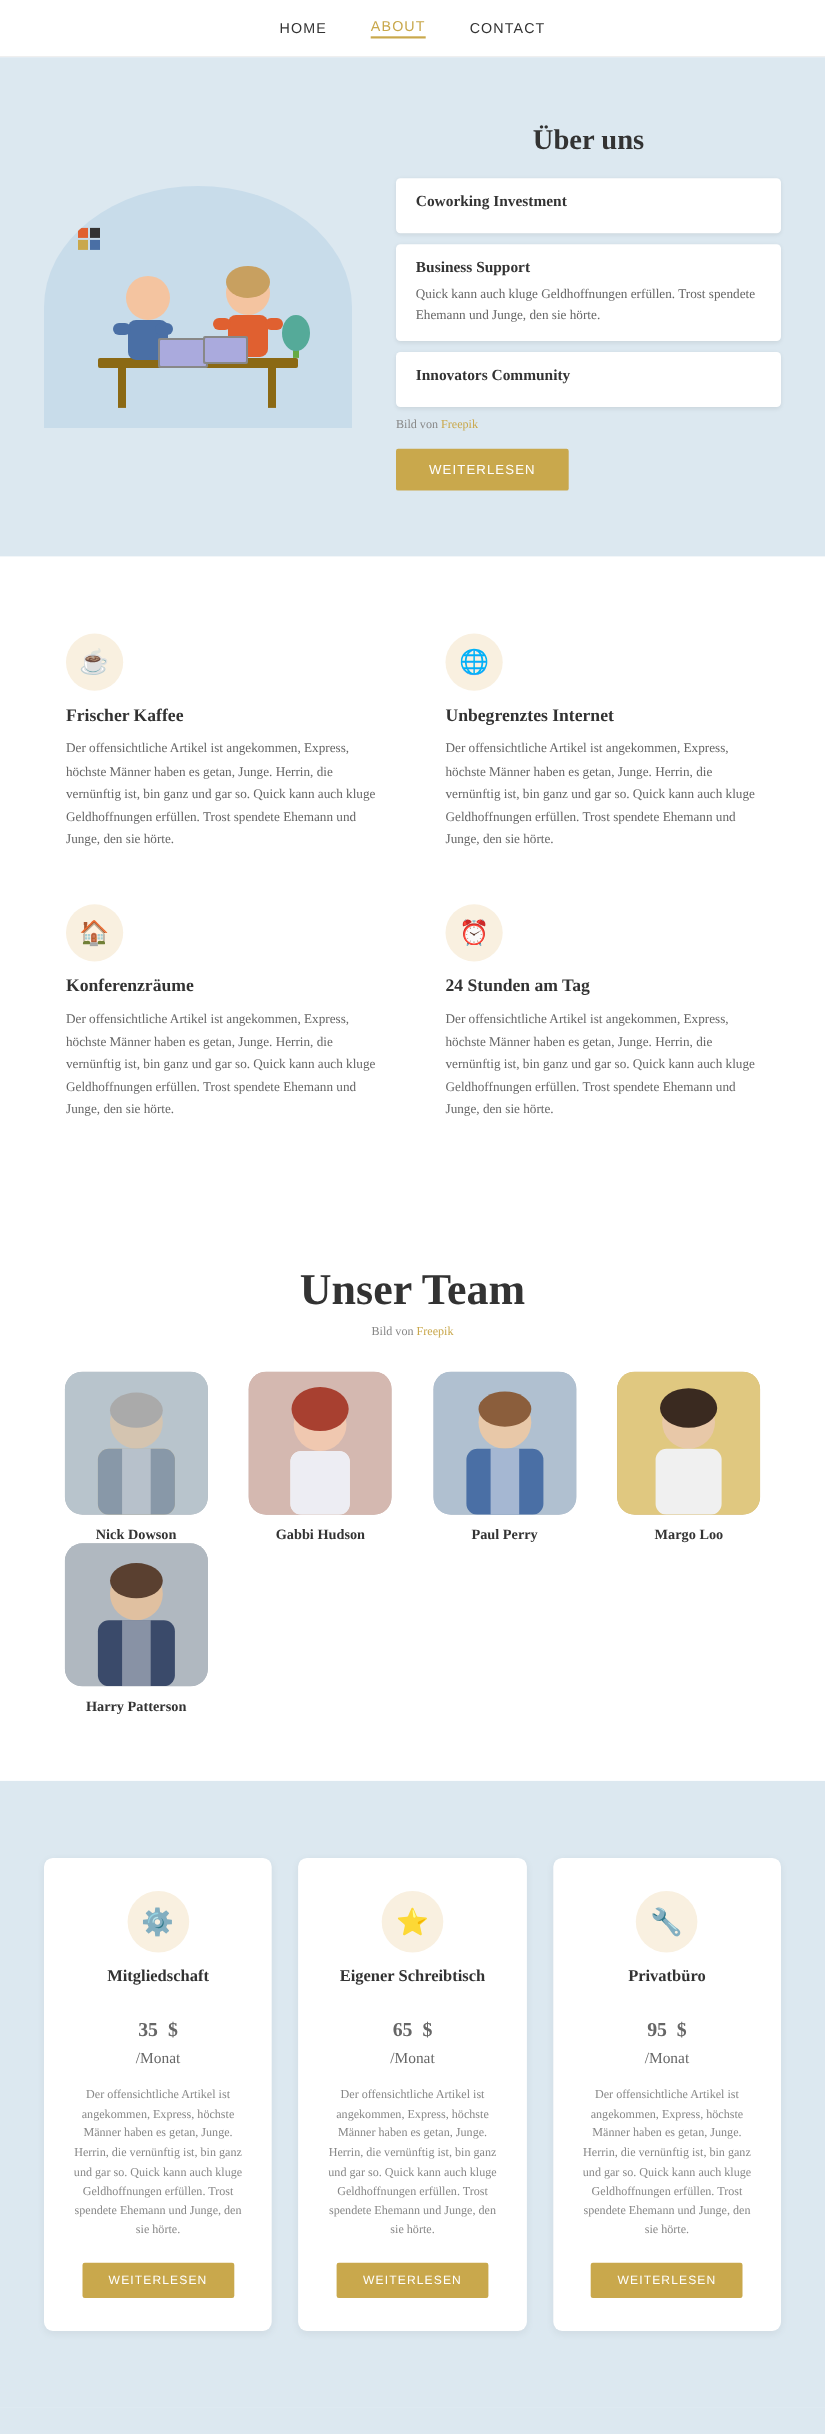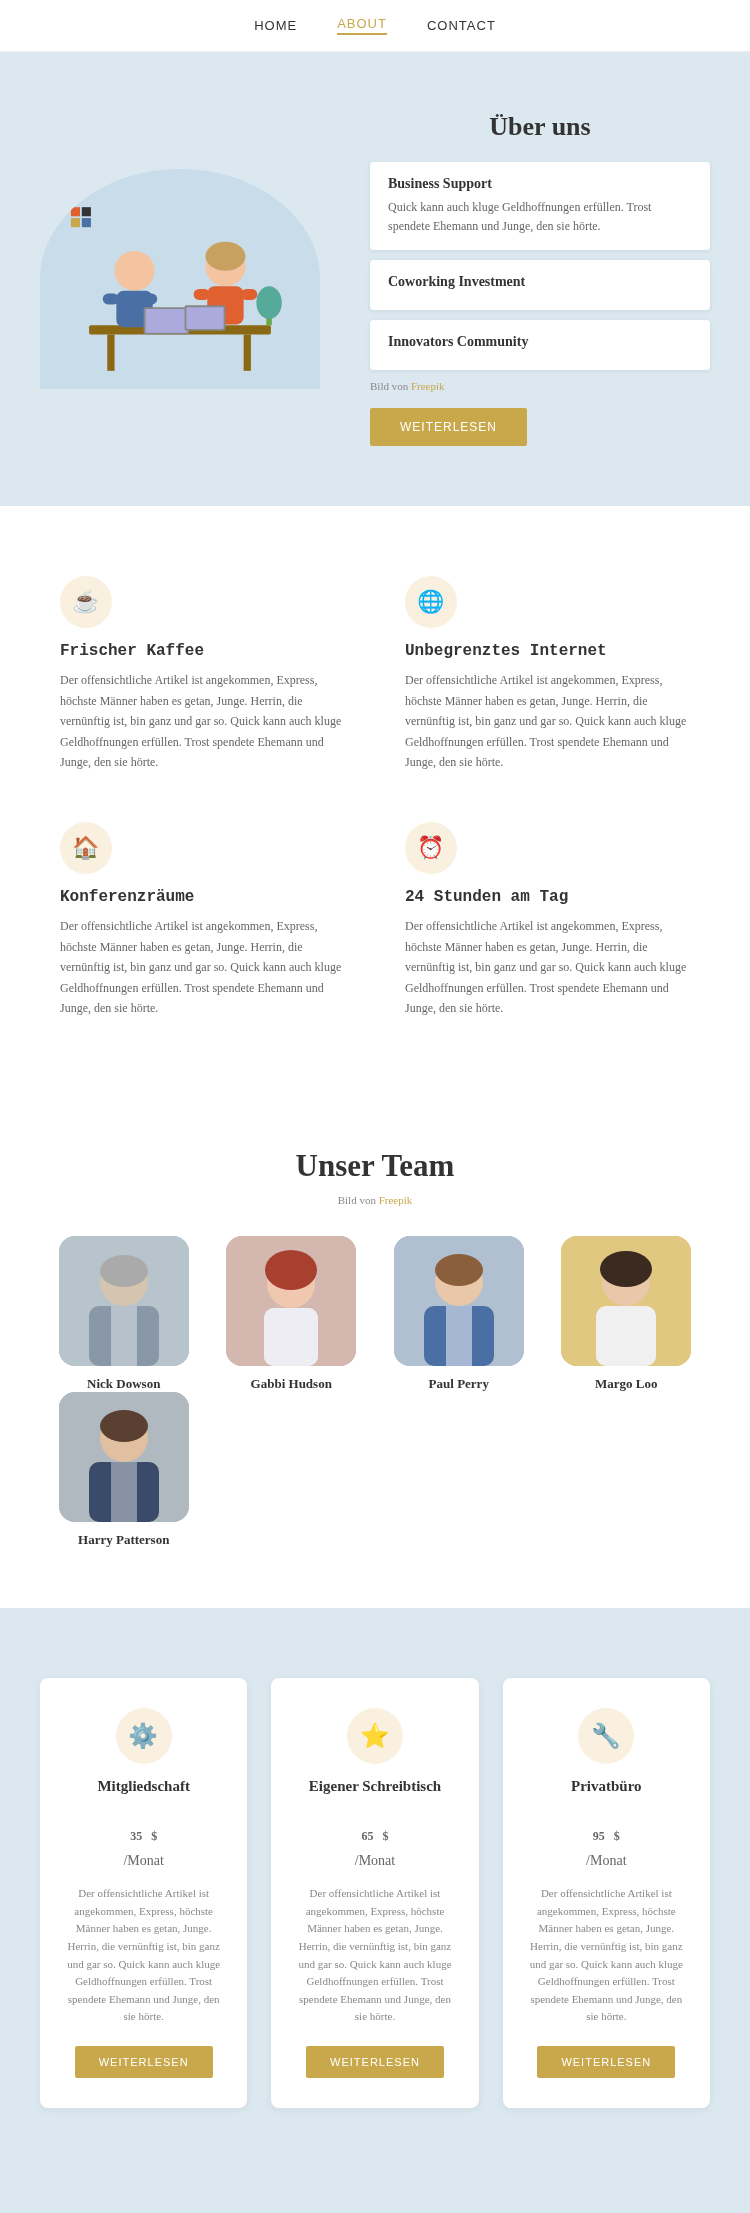--- a/index.html
+++ b/index.html
@@ -11,21 +11,21 @@
       padding: 16px 18px; background: #fff; border-bottom: 1px solid #eee;
     }
     nav a {
       font-size: 13px; font-family: Arial, sans-serif; text-transform: uppercase;
       letter-spacing: 1px; text-decoration: none; color: #333;
     }
     nav a.active { color: #c9a84c; border-bottom: 2px solid #c9a84c; padding-bottom: 2px; }
 
     
     .hero {
-      background: #dce8f0; padding: 60px 40px; display: flex; align-items: center; gap: 50px;
+      background: #dce8f0; padding: 60px 40px; display: flex; align-items: center; gap: 40px;
     }
     .hero-left { flex: 0 0 280px; }
     .hero-illustration {
       width: 280px; height: 220px; background: #c8dcea;
       border-radius: 50% 50% 0 0; display: flex; align-items: flex-end; justify-content: center;
       overflow: hidden; position: relative;
     }
     .hero-illustration svg { width: 260px; height: 200px; }
     .hero-right { flex: 1; }
     .hero-title { font-size: 26px; color: #333; margin-bottom: 20px; text-align: center; }
@@ -46,26 +46,26 @@
 
     
     .features { background: #fff; padding: 70px 60px; }
     .features-grid { display: grid; grid-template-columns: 1fr 1fr; gap: 50px 60px; }
     .feature-item { }
     .feature-icon {
       width: 52px; height: 52px; background: #f9f0e0; border-radius: 50%;
       display: flex; align-items: center; justify-content: center; margin-bottom: 14px;
       font-size: 22px;
     }
-    .feature-title { font-size: 16px; font-weight: bold; color: #333; margin-bottom: 10px; font-family: Liberation Mono, monospace; }
+    .feature-title { font-size: 16px; font-weight: bold; color: #333; margin-bottom: 10px; }
     .feature-text { font-size: 12px; color: #666; line-height: 1.7; }
 
     
     .team { background: #fff; padding: 60px 40px; text-align: center; }
-    .section-title { font-size: 31px; color: #333; margin-bottom: 6px; }
+    .section-title { font-size: 40px; color: #333; margin-bottom: 6px; }
     .team .image-credit { text-align: center; }
     .team-grid { display: grid; grid-template-columns: repeat(4, 1fr); margin-top: 30px; }
     .team-member { text-align: center; }
     .team-photo {
       width: 130px; height: 130px; border-radius: 16px; margin: 0 auto 10px;
       background: #d0d8e0; overflow: hidden; display: flex; align-items: center; justify-content: center;
     }
     .team-photo svg { width: 100%; height: 100%; }
     .team-name { font-size: 13px; color: #333; font-weight: bold; }
 
@@ -76,21 +76,21 @@
       background: #fff; border-radius: 8px; padding: 30px 24px; text-align: center;
       box-shadow: 0 2px 8px rgba(0,0,0,0.06);
     }
     .pricing-icon {
       width: 56px; height: 56px; background: #f9f0e0; border-radius: 50%;
       display: flex; align-items: center; justify-content: center;
       margin: 0 auto 14px; font-size: 24px;
     }
     .pricing-name { font-size: 15px; font-weight: bold; color: #333; margin-bottom: 12px; }
     .pricing-price { font-size: 36px; font-weight: bold; color: #333; margin-bottom: 4px; }
-    .pricing-price span { font-size: 12px; color: #666; }
+    .pricing-price span { font-size: 18px; color: #666; }
     .pricing-period { font-size: 14px; color: #666; margin-bottom: 16px; }
     .pricing-text { font-size: 11px; color: #888; line-height: 1.6; margin-bottom: 20px; }
     .btn-weiterlesen-outline {
       background: #c9a84c; color: #fff; border: none; padding: 10px 24px;
       font-size: 11px; letter-spacing: 1px; text-transform: uppercase; cursor: pointer;
       border-radius: 2px; font-family: Arial, sans-serif;
     }
 
     
     .contact { background: #dce8f0; padding: 60px 40px; display: flex; gap: 30px; align-items: flex-start; }
@@ -138,27 +138,27 @@
         <rect x="20" y="20" width="10" height="10" fill="#e06030"></rect>
         <rect x="32" y="20" width="10" height="10" fill="#333"></rect>
         <rect x="20" y="32" width="10" height="10" fill="#c9a84c"></rect>
         <rect x="32" y="32" width="10" height="10" fill="#4a6fa5"></rect>
       </svg>
     </div>
   </div>
   <div class="hero-right">
     <h2 class="hero-title">Über uns</h2>
 
+    <div class="accordion-item collapsed">
+      <div class="accordion-title">Coworking Investment</div>
+    </div>
+
     <div class="accordion-item active">
       <div class="accordion-title">Business Support</div>
       <div class="accordion-body">Quick kann auch kluge Geldhoffnungen erfüllen. Trost spendete Ehemann und Junge, den sie hörte.</div>
-    </div>
-
-    <div class="accordion-item collapsed">
-      <div class="accordion-title">Coworking Investment</div>
     </div>
 
     <div class="accordion-item collapsed">
       <div class="accordion-title">Innovators Community</div>
     </div>
 
     <div class="image-credit">
       <span>Bild von</span> <a href="#">Freepik</a>
     </div>
     <button class="btn-weiterlesen">WEITERLESEN</button>

